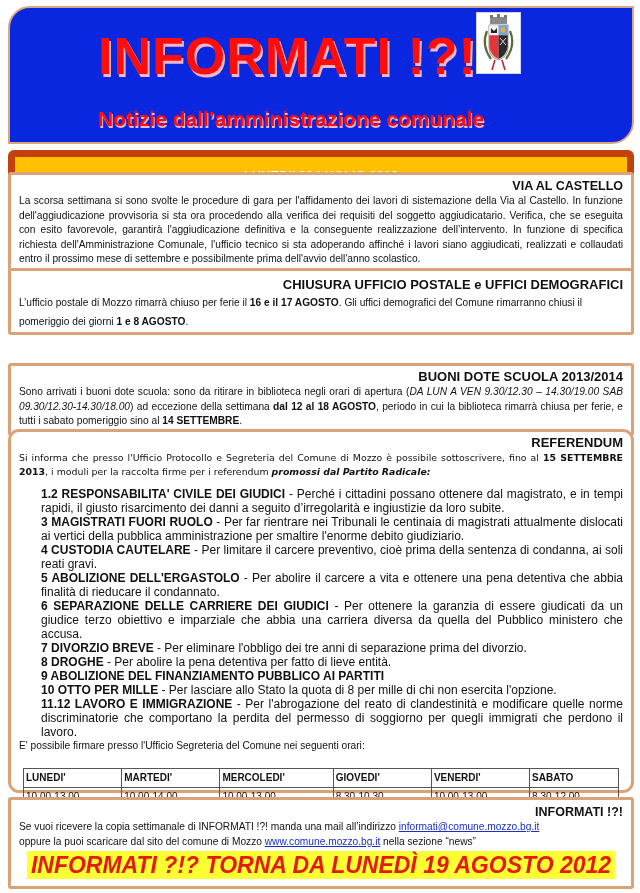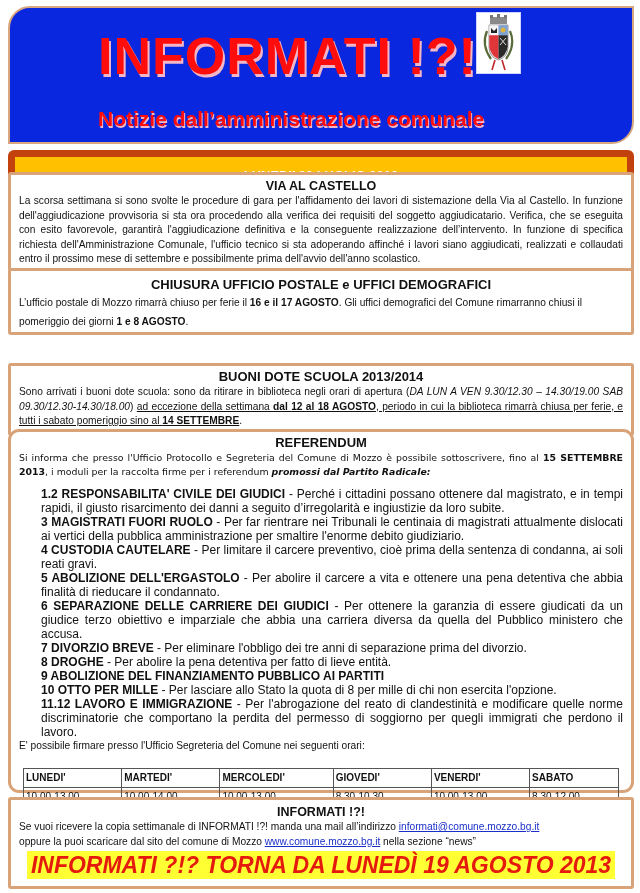--- a/index.html
+++ b/index.html
@@ -41,25 +41,25 @@
 
   .box {
     position: absolute; left: 8px; width: 626px;
     border: 3px solid #d8a378;
     border-radius: 3px;
     background: #fff;
     padding: 3px 8px 4px 8px;
     font-size: 10.2px; line-height: 14.5px;
   }
   .box h2 {
-    text-align: center; font-size: 12.5px; font-weight: bold;
+    text-align: right; font-size: 12.5px; font-weight: bold;
     line-height: 16px; margin-bottom: 0px; color: #111;
   }
   .justify { text-align: justify; text-align-last: left; }
-  .u { text-decoration: underline; }
+  .u { }
   b { font-weight: bold; }
   .it { font-style: italic; }
 
   .ref-intro { font-family: "DejaVu Sans", sans-serif; font-size: 9.4px; line-height: 13.5px; }
   .ref-list { margin: 9px 0 0 22px; }
   .ref-list .item { font-size: 12px; line-height: 14px; }
 
   table.hours {
     margin: 14px 0 0 4px; width: 596px; border-collapse: collapse;
     font-size: 10px;
@@ -180,14 +180,14 @@
           </td>
       </tr>
     </tbody>
   </table>
 </div>
 
 <div class="box" style="top:797px; height:92px; padding-top:4px;">
   <h2>INFORMATI !?!</h2>
   <p><span>Se vuoi ricevere la copia settimanale di INFORMATI !?! manda una mail all’indirizzo </span><a class="link">informati@comune.mozzo.bg.it</a></p>
   <p><span>oppure la puoi scaricare dal sito del comune di Mozzo </span><a class="link">www.comune.mozzo.bg.it</a><span> nella sezione “news”</span></p>
-  <span class="banner">INFORMATI ?!? TORNA DA LUNEDÌ 19 AGOSTO 2013</span>
+  <span class="banner">INFORMATI ?!? TORNA DA LUNEDÌ 19 AGOSTO 2012</span>
 </div>
 
 </body></html>

